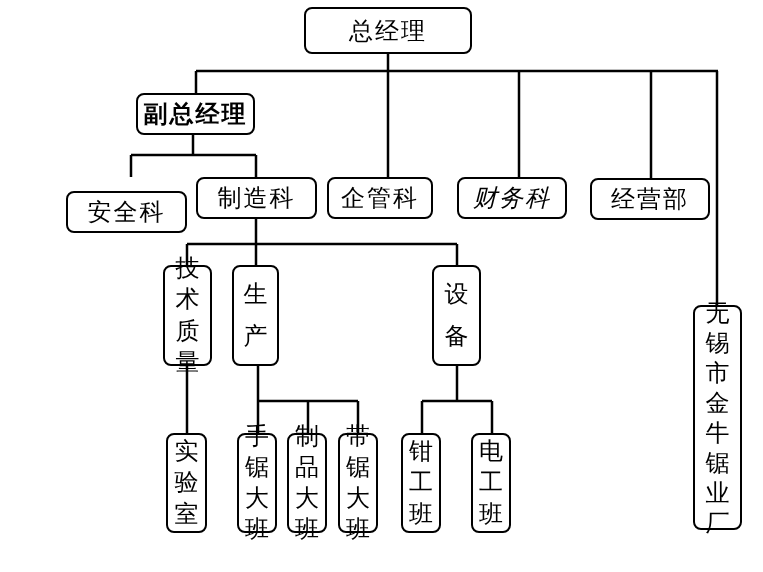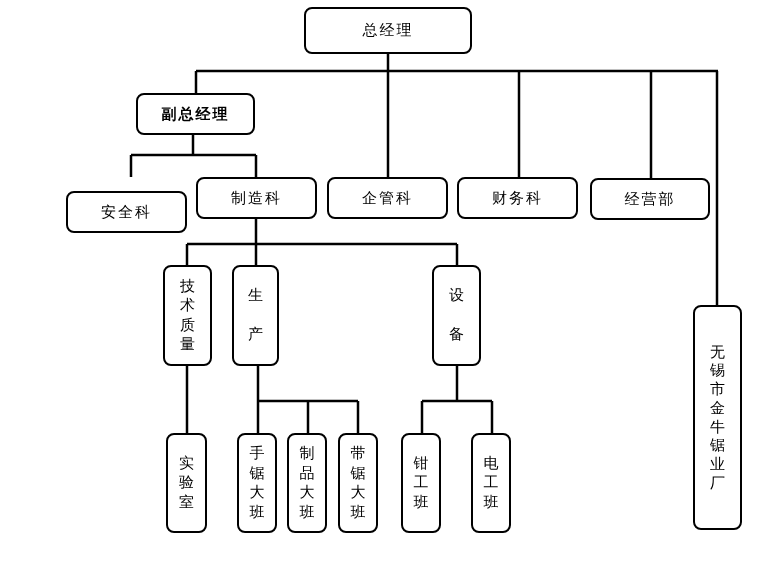--- a/index.html
+++ b/index.html
@@ -1,21 +1,21 @@
 <!DOCTYPE html>
 <html><head>
 <meta charset="utf-8">
 <style>
   html, body { margin: 0; padding: 0; background: #ffffff; }
   body { width: 763px; height: 572px; position: relative; overflow: hidden;
          font-family: "DejaVu Sans", sans-serif; color: #000; }
   #lines { position: absolute; left: 0; top: 0; width: 763px; height: 572px; }
   .node { position: absolute; box-sizing: border-box; border: 2.5px solid #000;
           border-radius: 8px; background: #fff; display: flex; align-items: center;
-          justify-content: center; font-size: 15px; letter-spacing: 2px; }
+          justify-content: center; font-size: 24px; letter-spacing: 2px; }
   .vert { flex-direction: column; writing-mode: horizontal-tb; line-height: 1.3; letter-spacing: 0; }
   .vert span { display: block; text-align: center; }
   .spread { justify-content: space-evenly; }
 </style>
 </head>
 <body>
 
 <svg id="lines" xmlns="http://www.w3.org/2000/svg">
   <g stroke="#000" stroke-width="2.5" fill="none">
 
@@ -50,22 +50,22 @@
     <line x1="422" y1="401" x2="492" y2="401"></line>
     <line x1="422" y1="401" x2="422" y2="433"></line>
     <line x1="492" y1="401" x2="492" y2="433"></line>
   </g>
 </svg>
 
 <div class="node" style="left:304px;top:7px;width:168px;height:47px;">总经理</div>
 <div class="node" style="left:136px;top:93px;width:119px;height:42px;font-weight:bold;">副总经理</div>
 <div class="node" style="left:66px;top:191px;width:121px;height:42px;">安全科</div>
 <div class="node" style="left:196px;top:177px;width:121px;height:42px;">制造科</div>
-<div class="node" style="left:327px;top:177px;width:121px;height:42px;">企管科</div>
-<div class="node" style="left:457px;top:177px;width:121px;height:42px;">财务科</div>
+<div class="node" style="left:327px;top:177px;width:106px;height:42px;">企管科</div>
+<div class="node" style="left:457px;top:177px;width:110px;height:42px;font-style:italic;">财务科</div>
 <div class="node" style="left:590px;top:178px;width:120px;height:42px;">经营部</div>
 
 <div class="node vert" style="left:163px;top:265px;width:49px;height:101px;">
     <span>技</span>
     <span>术</span>
     <span>质</span>
     <span>量</span>
   </div>
 <div class="node vert spread" style="left:232px;top:265px;width:47px;height:101px;">
     <span>生</span>

